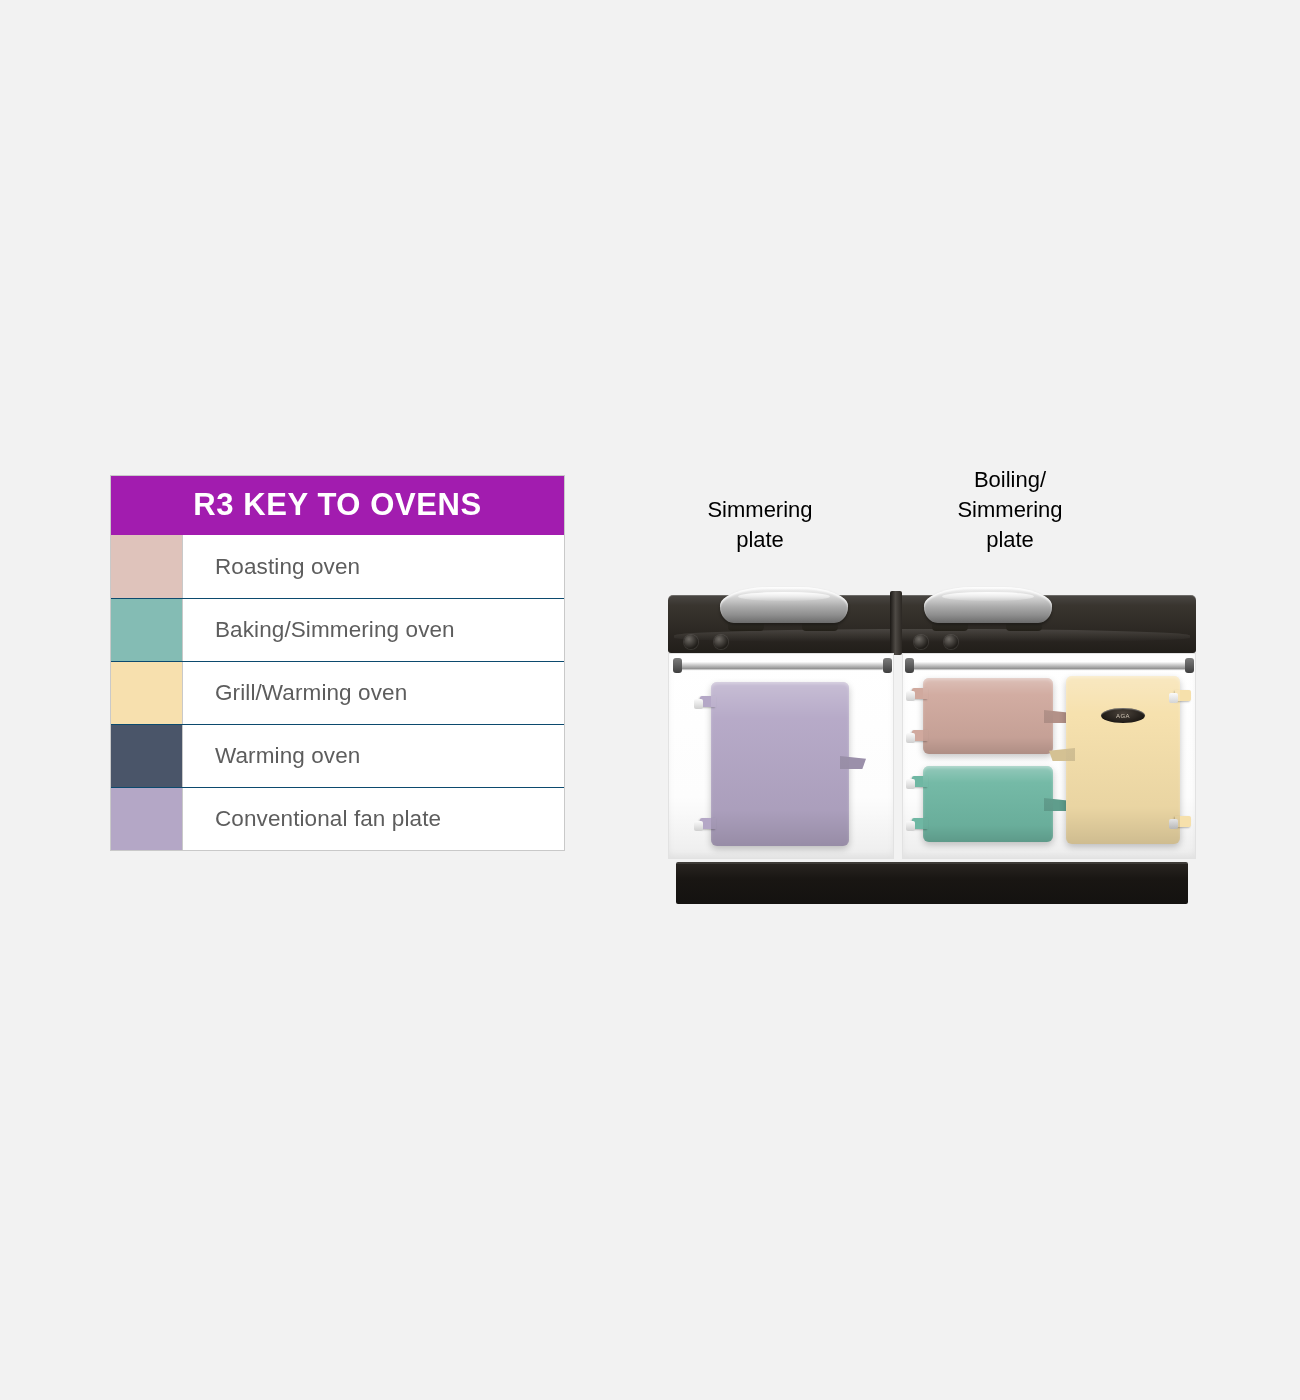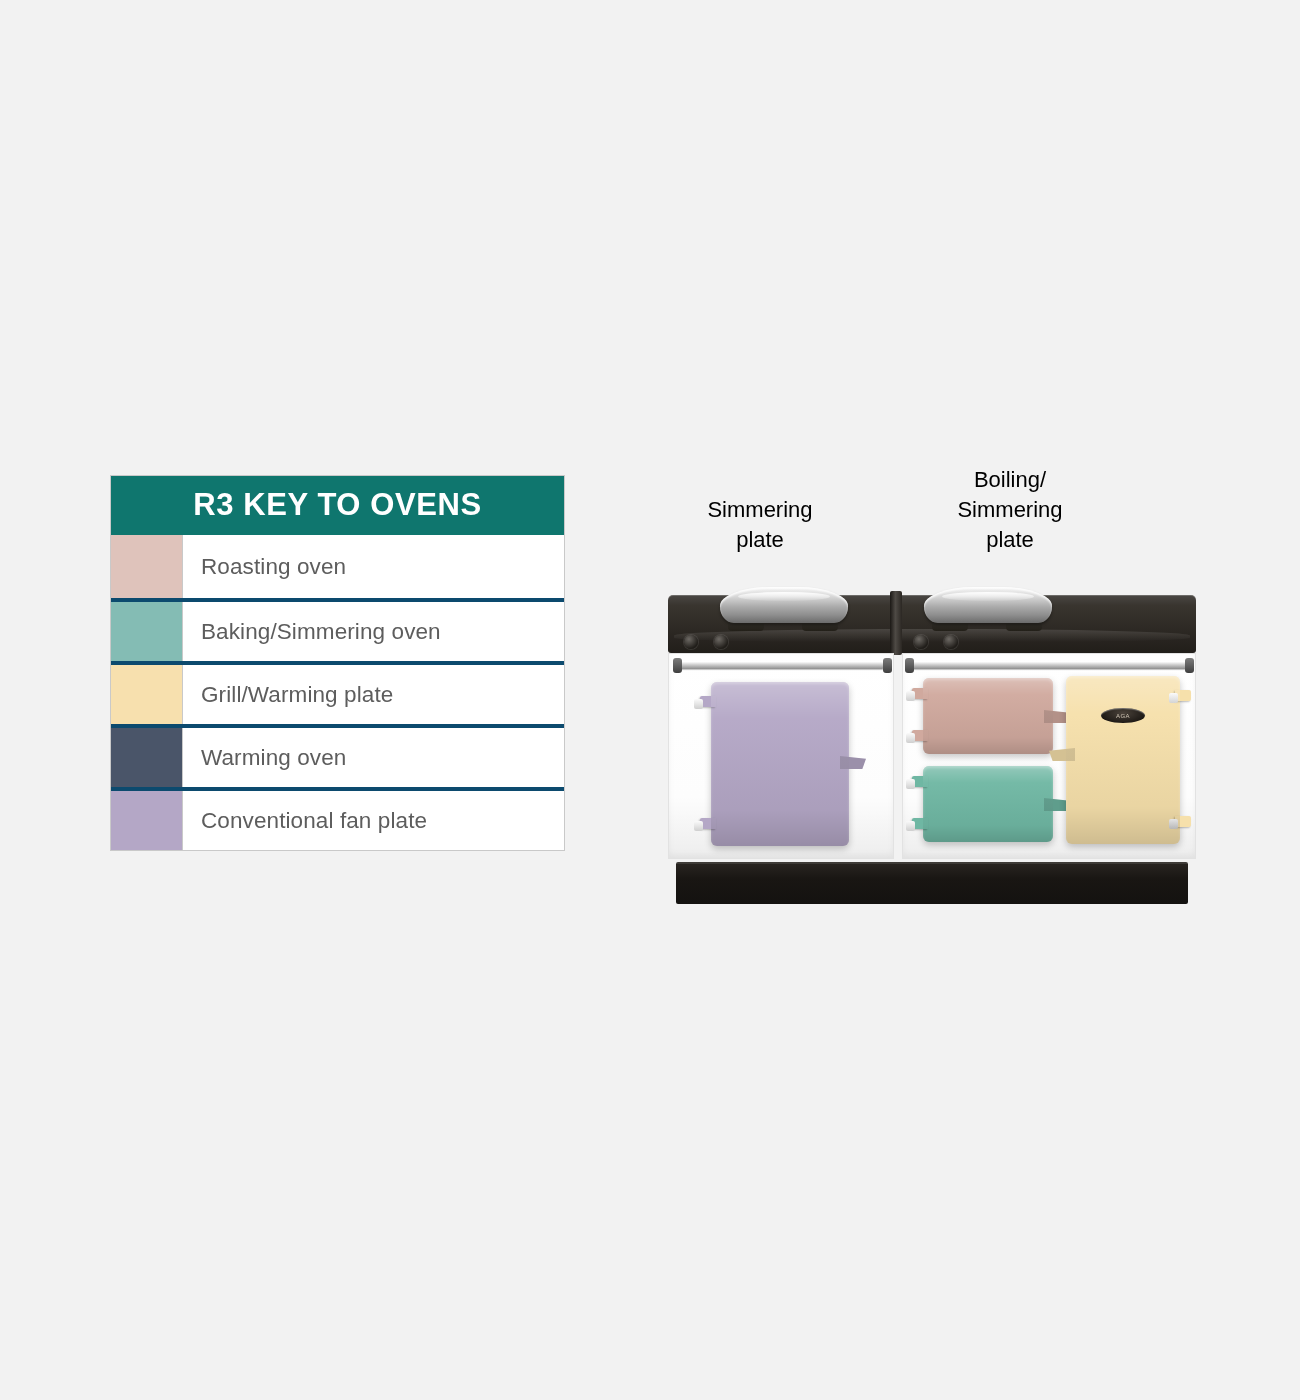--- a/index.html
+++ b/index.html
@@ -20,55 +20,55 @@
   .key-table {
     position: absolute;
     left: 110px;
     top: 475px;
     width: 455px;
     box-sizing: border-box;
     border: 1px solid #c9c9c9;
     background: #ffffff;
   }
   .key-header {
-    background: #0f766e;
+    background: #a21caf;
     color: #ffffff;
     text-align: center;
     font-size: 31px;
     font-weight: bold;
     letter-spacing: 0.6px;
     padding: 12px 0 13px 0;
     line-height: 1.1;
     box-sizing: border-box;
   }
   .key-rows {
     display: block;
   }
   .key-row {
     display: flex;
     align-items: stretch;
     height: 63px;
-    border-top: 4px solid #0c4a6e;
+    border-top: 1px solid #0c4a6e;
     box-sizing: border-box;
     background: #ffffff;
   }
   .key-row:first-child {
     border-top: none;
   }
   .key-swatch {
     width: 72px;
     flex: 0 0 72px;
     border-right: 1px solid #c9c9c9;
     box-sizing: border-box;
   }
   .key-label {
     flex: 1 1 auto;
     display: flex;
     align-items: center;
-    padding-left: 18px;
+    padding-left: 32px;
     font-size: 22.5px;
     color: #5d5d5d;
     letter-spacing: 0.1px;
   }
 
   
   .product-panel {
     position: absolute;
     left: 650px;
     top: 455px;
@@ -339,21 +339,21 @@
       <div class="key-label">Roasting oven</div>
     </div>
 
     <div class="key-row">
       <div class="key-swatch" style="background:#84bcb4"></div>
       <div class="key-label">Baking/Simmering oven</div>
     </div>
 
     <div class="key-row">
       <div class="key-swatch" style="background:#f7e0ae"></div>
-      <div class="key-label">Grill/Warming plate</div>
+      <div class="key-label">Grill/Warming oven</div>
     </div>
 
 
     <div class="key-row">
       <div class="key-swatch" style="background:#4a5569"></div>
       <div class="key-label">Warming oven</div>
     </div>
 
     <div class="key-row">
       <div class="key-swatch" style="background:#b4a7c6"></div>

